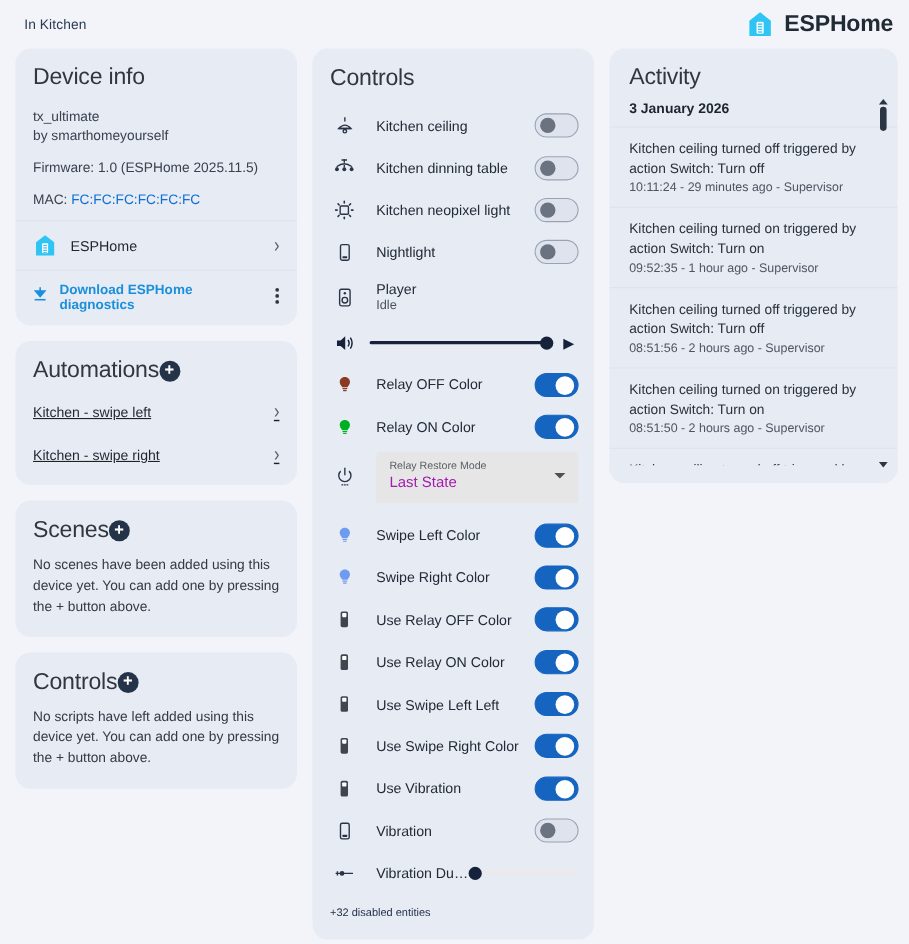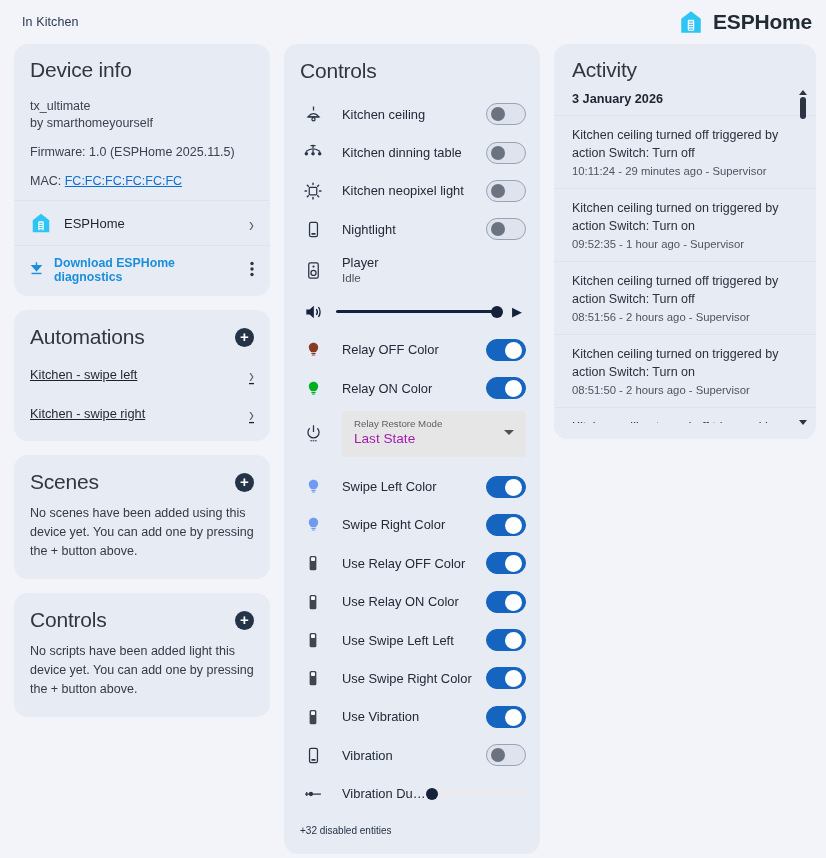--- a/index.html
+++ b/index.html
@@ -65,21 +65,20 @@
   .dev-head { padding: 14px 16px 4px 16px; }
   .dev-body { padding: 0 16px 10px 16px; }
   .dev-line {
     font-size: 12.5px;
     color: #3a4250;
     line-height: 17px;
   }
   .dev-gap { margin-top: 12px; }
   .mac-link {
     color: #0f6fd1;
-    text-decoration: underline;
   }
   .row-link {
     display: flex;
     align-items: center;
     gap: 12px;
     padding: 11px 16px;
     border-top: 1px solid #dde3ef;
     cursor: pointer;
   }
   .row-link .rl-label { font-size: 13px; color: #1f2630; flex: 1; }
@@ -103,21 +102,20 @@
     font-size: 12.3px;
     font-weight: 700;
     color: #1a8fdc;
   }
   .dots-v { color: #31363d; font-size: 14px; line-height: 1; letter-spacing: 0; }
 
   
   .sec-head {
     display: flex;
     align-items: center;
-    justify-content: space-between;
     padding: 15px 16px 6px 16px;
   }
   .plus-btn {
     width: 19px; height: 19px;
     border-radius: 50%;
     background: #243347;
     color: #fff;
     font-size: 15px;
     font-weight: 700;
     display: flex; align-items: center; justify-content: center;
@@ -374,21 +372,21 @@
         <div class="empty-text">No scenes have been added using this device yet. You can add one by pressing the + button above.</div>
       </div>
 
       <div class="card">
         <div class="sec-head">
           <div class="card-title">Controls</div>
           <div class="plus-btn">
               <span>+</span>
             </div>
         </div>
-        <div class="empty-text">No scripts have been added light this device yet. You can add one by pressing the + button above.</div>
+        <div class="empty-text">No scripts have left added using this device yet. You can add one by pressing the + button above.</div>
       </div>
     </div>
 
     <div class="col-mid">
       <div class="card controls-card" style="min-height:810px">
         <div class="ctrl-head">
           <div class="card-title">Controls</div>
         </div>
 
         <div class="ctrl-row">

